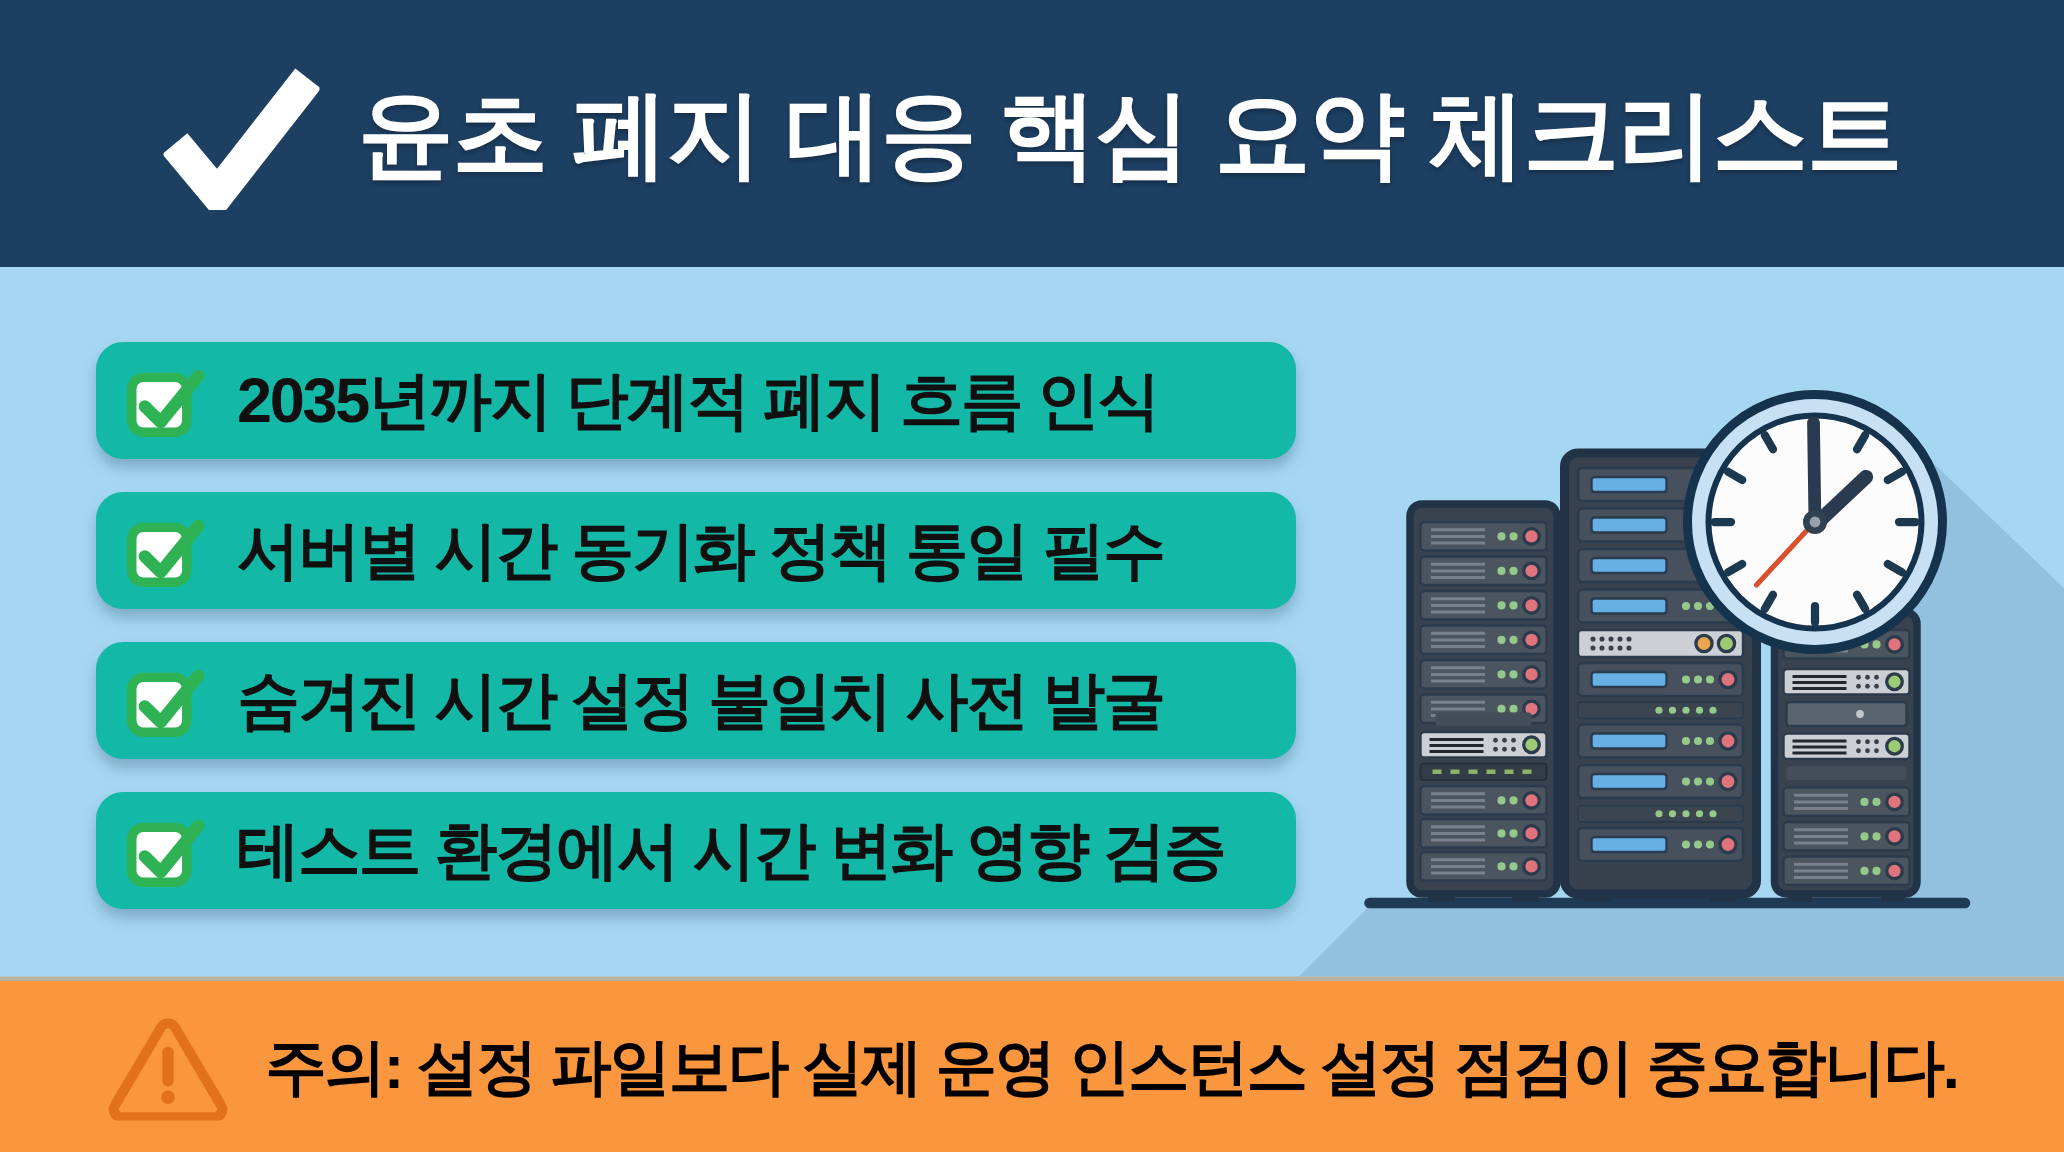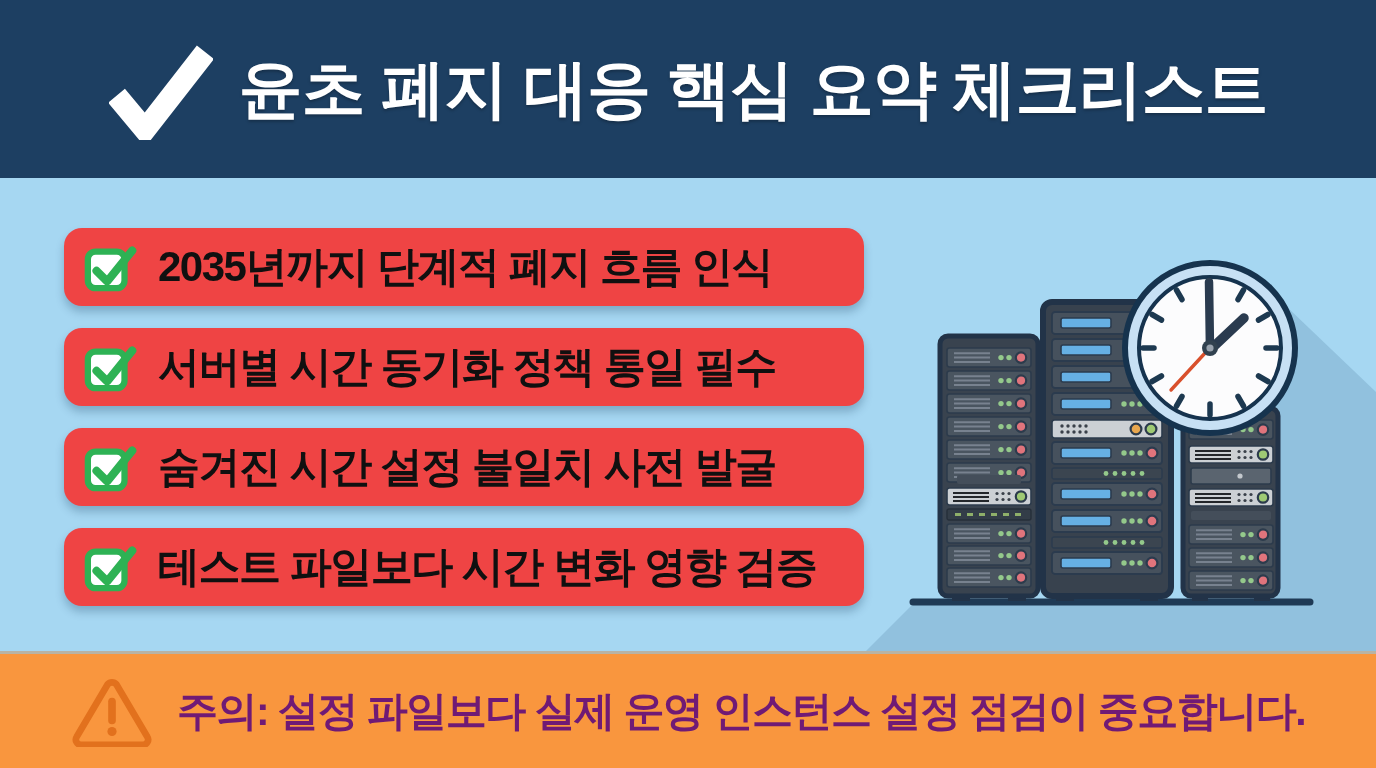--- a/index.html
+++ b/index.html
@@ -21,37 +21,37 @@
   
   .body{
     position:relative;height:473px;background:#a6d7f2;
   }
   .illustration{position:absolute;inset:0;width:1376px;height:473px;}
   .cards{
     position:absolute;left:64px;top:50px;width:800px;
     display:flex;flex-direction:column;gap:22px;
   }
   .card{
-    height:78px;background:#ef4444;border-radius:18px;
+    height:78px;background:#14b8a6;border-radius:18px;
     display:flex;align-items:center;gap:20px;padding:0 18px 0 20px;
     box-shadow:0 6px 9px rgba(25,60,95,.28);
     box-sizing:border-box;
   }
   .card-label{
     font-size:42px;font-weight:900;color:#101010;letter-spacing:-1.5px;
     white-space:nowrap;
   }
   
   .footer{
     height:117px;background:#f9963e;border-top:3px solid #b9b3a4;
     box-sizing:border-box;
     display:flex;align-items:center;justify-content:center;gap:24px;
   }
   .footer-text{
-    font-size:41px;font-weight:900;color:#701a75;letter-spacing:-1.5px;
+    font-size:41px;font-weight:900;color:#000000;letter-spacing:-1.5px;
     white-space:nowrap;
   }
 </style>
 </head>
 <body>
 
 <div class="header">
   <svg class="header-check" width="104" height="96" viewBox="0 0 110 100" aria-hidden="true">
     <polyline points="8,54 38,90 102,8" fill="none" stroke="#ffffff" stroke-width="23"></polyline>
   </svg>
@@ -242,21 +242,21 @@
         <polyline points="13,30 24,41 50,9" fill="none" stroke="#2eb254" stroke-width="8.5" stroke-linecap="round" stroke-linejoin="round"></polyline>
       </svg>
       <span class="card-label">숨겨진 시간 설정 불일치 사전 발굴</span>
     </div>
 
     <div class="card">
       <svg width="54" height="52" viewBox="0 0 56 52" aria-hidden="true">
         <rect x="4" y="10" width="38" height="38" rx="8" fill="#ffffff" stroke="#2eb254" stroke-width="6.5"></rect>
         <polyline points="13,30 24,41 50,9" fill="none" stroke="#2eb254" stroke-width="8.5" stroke-linecap="round" stroke-linejoin="round"></polyline>
       </svg>
-      <span class="card-label">테스트 파일보다 시간 변화 영향 검증</span>
+      <span class="card-label">테스트 환경에서 시간 변화 영향 검증</span>
     </div>
 
   </div>
 </div>
 
 <div class="footer">
   <svg width="82" height="72" viewBox="0 0 86 74" aria-hidden="true">
     <path d="M38.5 9 a6 6 0 0 1 9 0 L80 64 a5.5 5.5 0 0 1 -4.5 8.5 H10.5 A5.5 5.5 0 0 1 6 64 Z" fill="none" stroke="#e2711d" stroke-width="7" stroke-linejoin="round"></path>
     <line x1="43" y1="27" x2="43" y2="47" stroke="#e2711d" stroke-width="8" stroke-linecap="round"></line>
     <circle cx="43" cy="58.5" r="4.8" fill="#e2711d"></circle>

